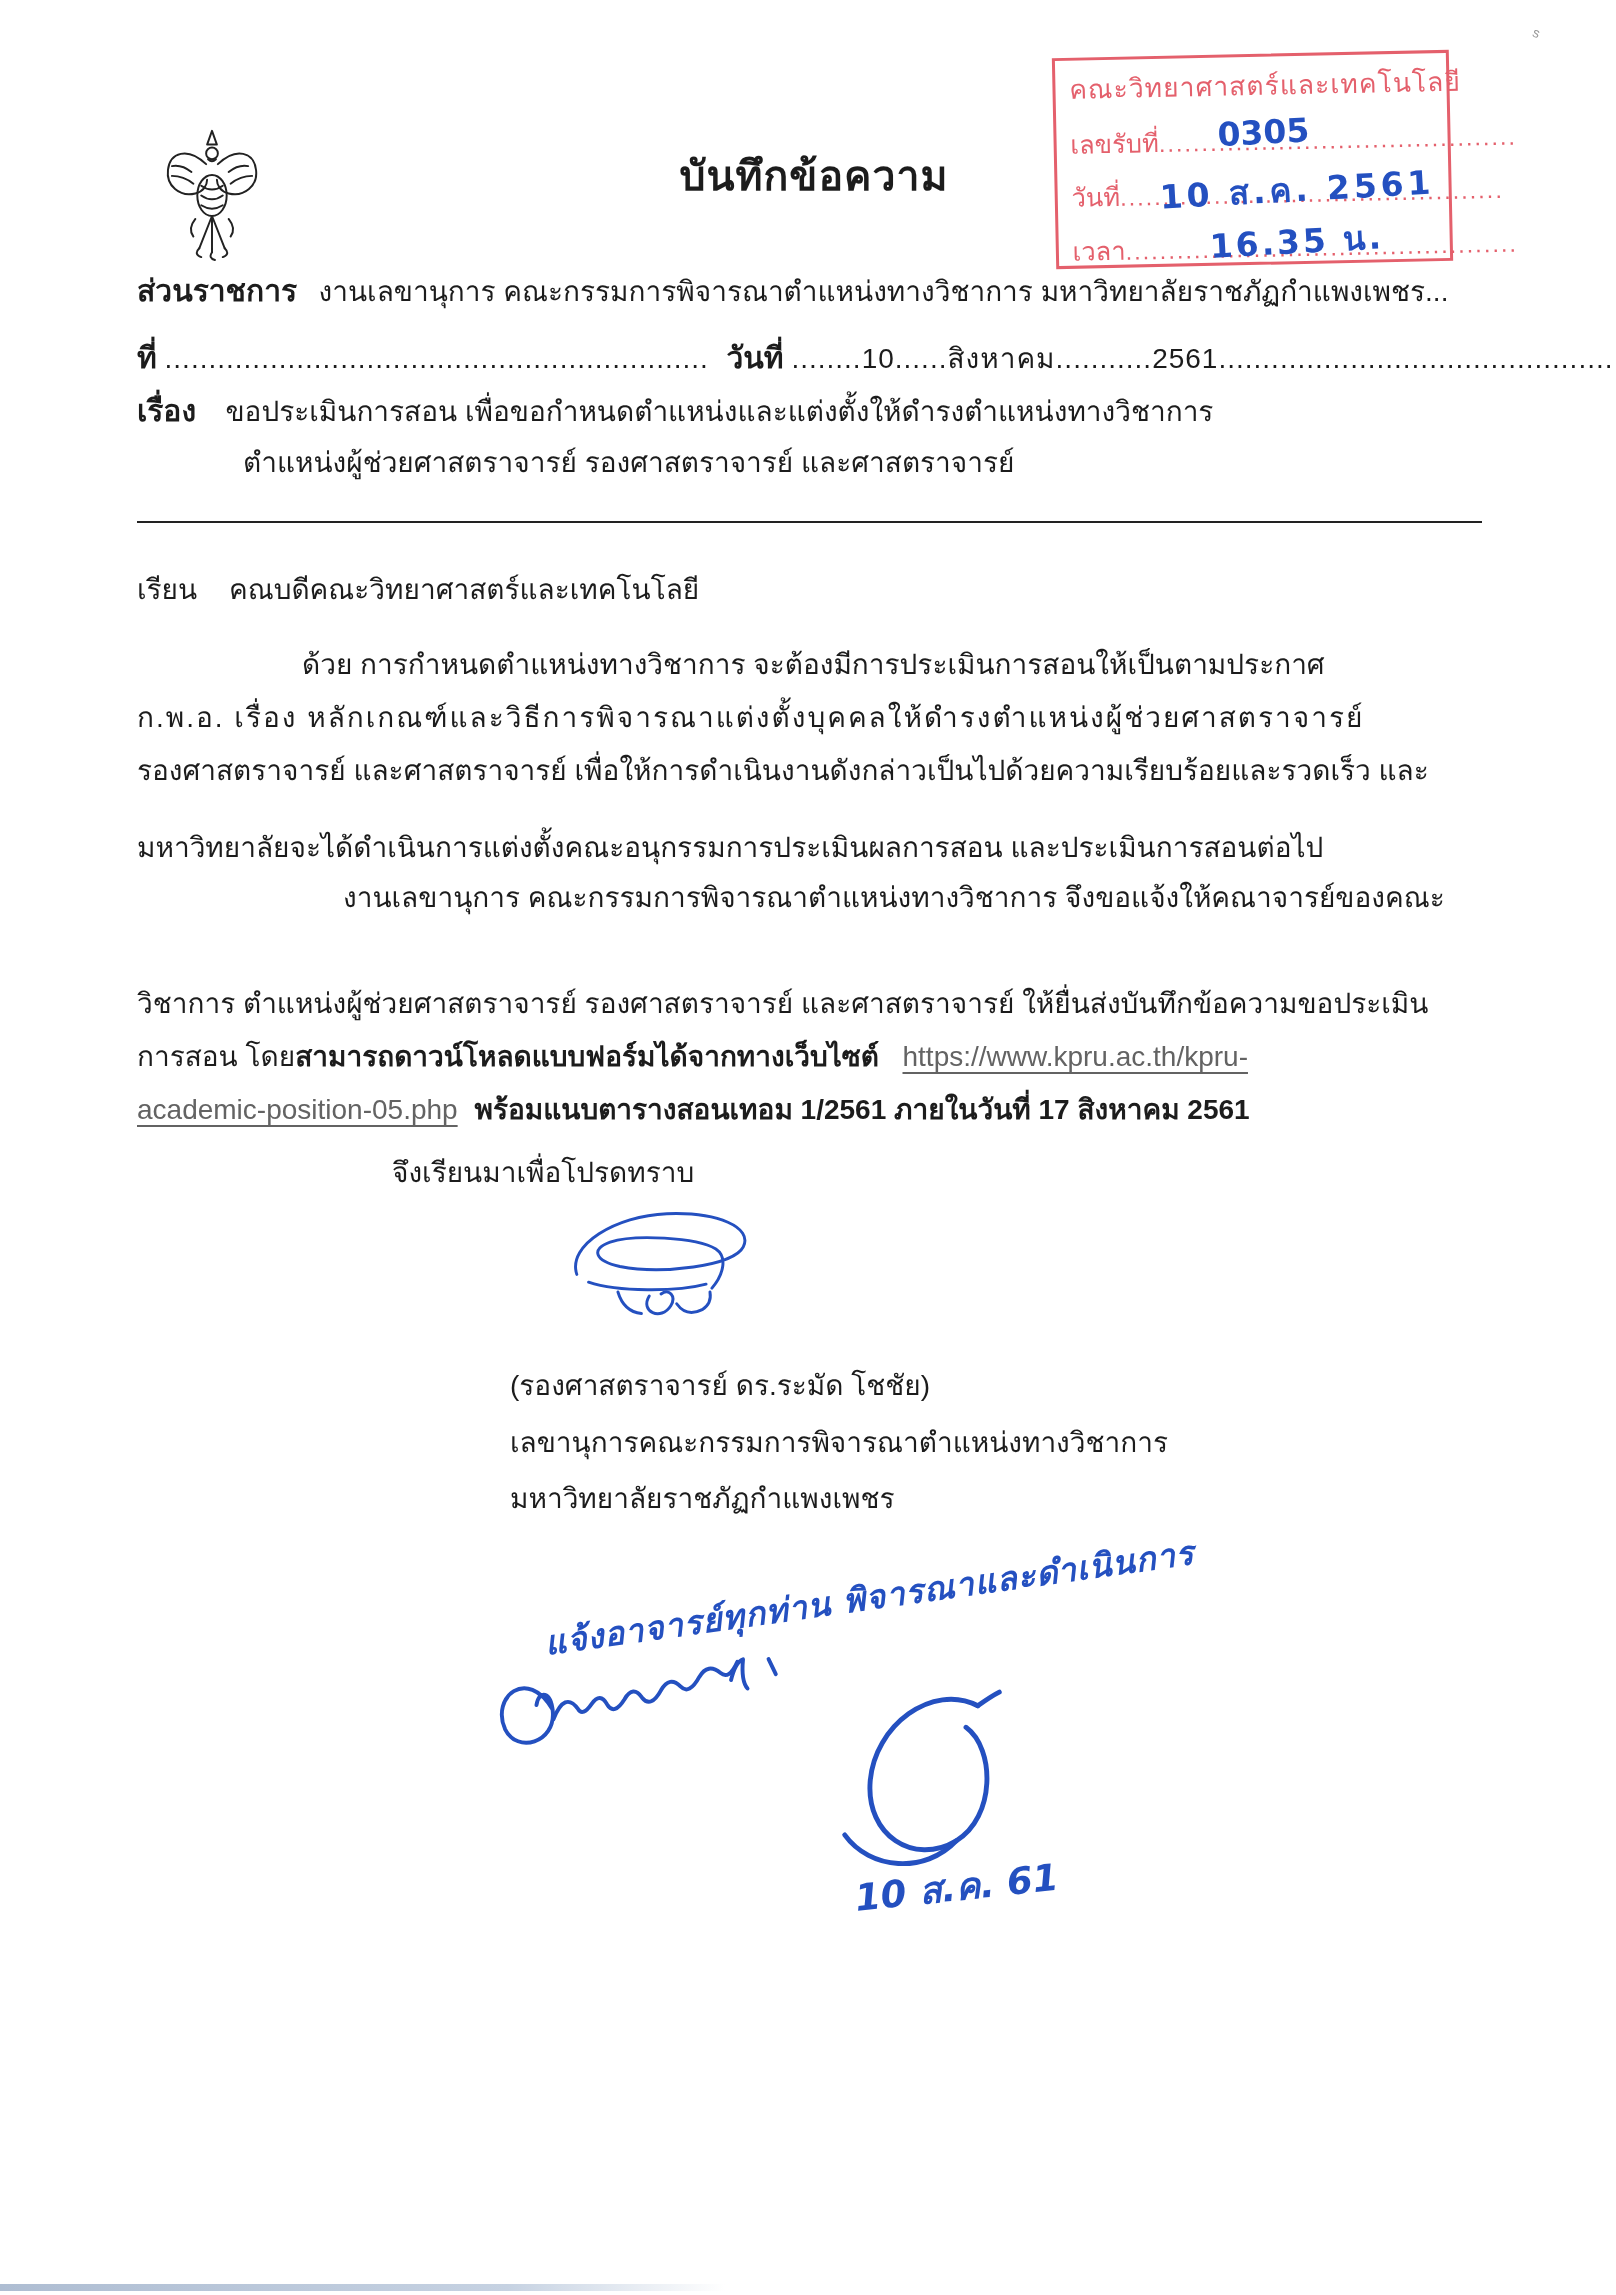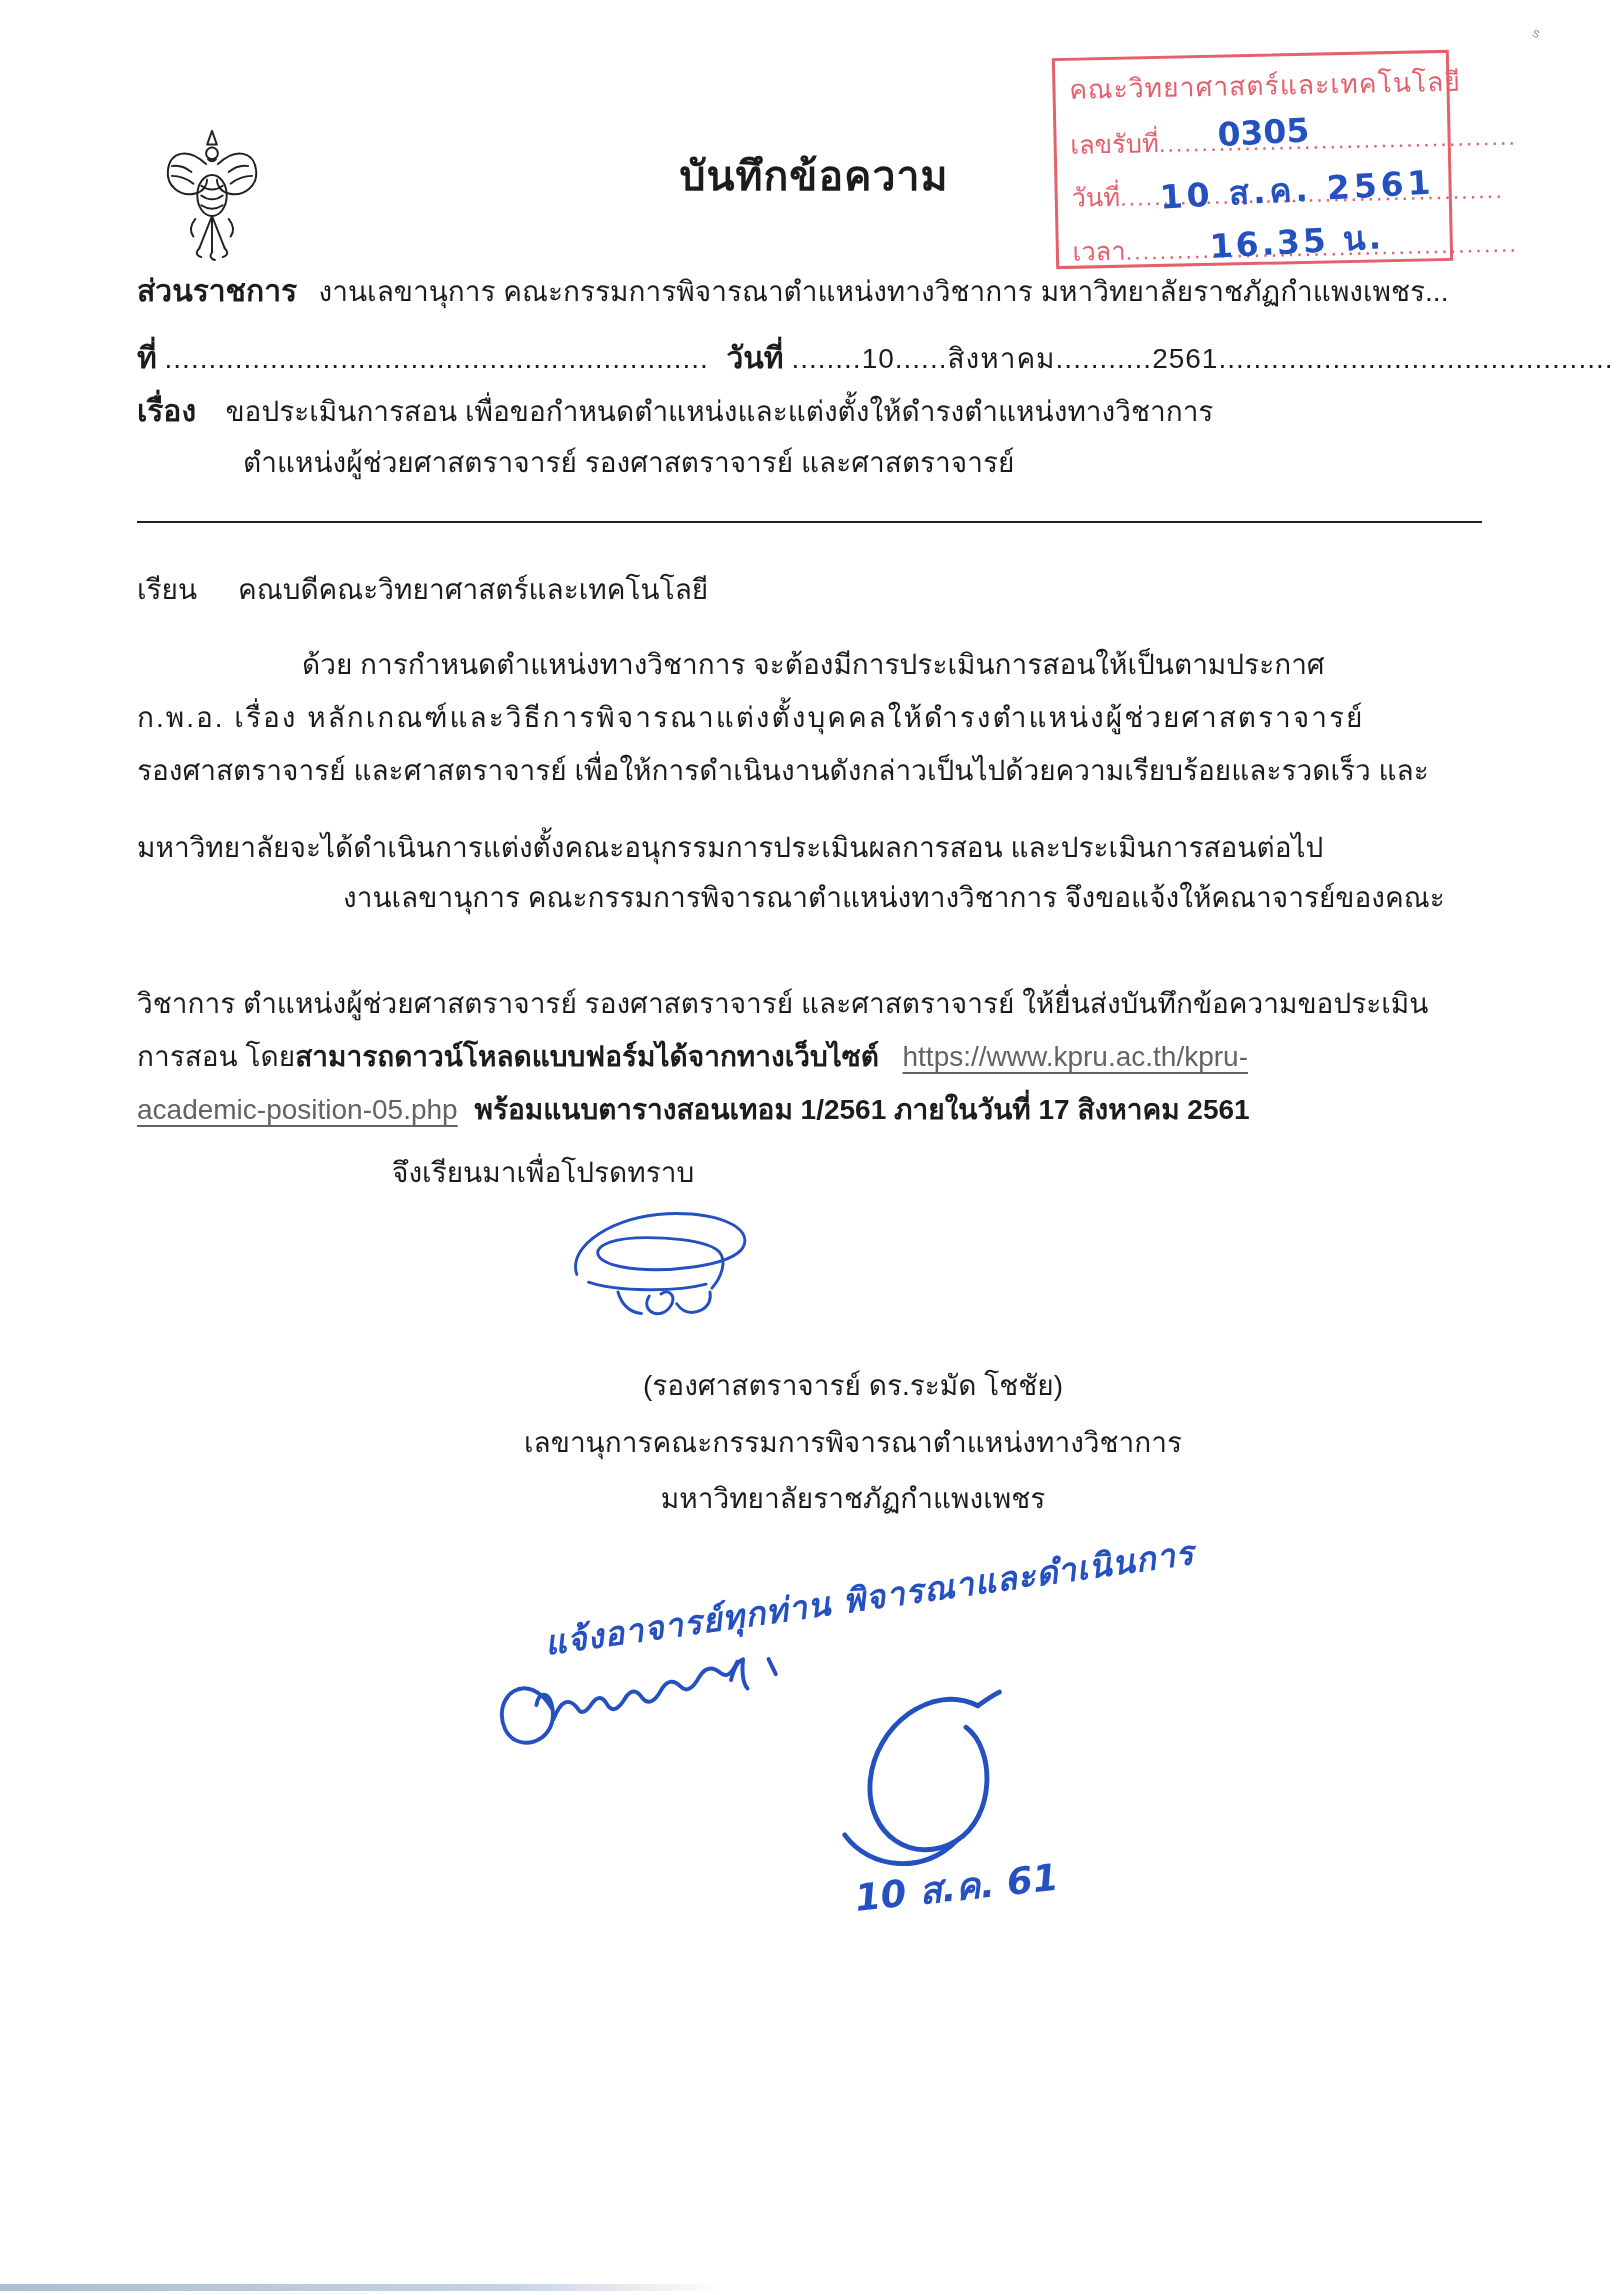--- a/index.html
+++ b/index.html
@@ -22,21 +22,21 @@
   }
   .stamp-row{position:relative;font-size:25.5px;white-space:nowrap;margin-top:13.7px;}
   .stamp-faculty{font-size:26.5px;letter-spacing:1px;white-space:nowrap;margin-top:2px;}
   .stamp-dots{letter-spacing:2px;font-size:23.5px;}
   .hand{color:var(--blue,#2450c0);font-family:"DejaVu Sans",sans-serif;}
   .stamp-val{position:absolute;font-size:33px;font-weight:bold;transform:rotate(-2deg);}
   .hw-note{font-size:33px;font-weight:bold;font-style:italic;white-space:nowrap;
     transform:rotate(-8deg);transform-origin:left center;letter-spacing:1px;}
   .hw-date{font-size:37px;font-weight:bold;font-style:italic;white-space:nowrap;
     transform:rotate(-6deg);transform-origin:left center;}
-  .center-block{text-align:center;}
+  .center-block{}
   .link{color:#636363;text-decoration:underline;text-underline-offset:5.9px;}
   .artifact{color:#9a9a9a;font-size:19.6px;}
   .scan-strip{background:linear-gradient(90deg,#aebdd2,#c6d2e2 70%,rgba(255,255,255,0));height:6.9px;}
 </style>
 </head>
 <body>
 
 <div class="page" style="--ink: #1c1c1c; --blue: #2450c0; --red: #e4606c;">
 
   <div class="abs" style="left:162px;top:125px;width:100px;height:137px;">
@@ -90,21 +90,21 @@
   <div class="abs doc-text" style="left:137px;top:392px;">
     <span class="bold" style="font-size:30px;">เรื่อง</span>
     <span style="margin-left:21.6px;">ขอประเมินการสอน เพื่อขอกำหนดตำแหน่งและแต่งตั้งให้ดำรงตำแหน่งทางวิชาการ</span>
   </div>
   <div class="abs doc-text" style="left:243px;top:445px;">ตำแหน่งผู้ช่วยศาสตราจารย์ รองศาสตราจารย์ และศาสตราจารย์</div>
 
   <hr class="rule abs" style="left:137px;top:521px;width:1345px;">
 
   <div class="abs doc-text" style="left:137px;top:572px;">
     <span>เรียน</span>
-    <span style="margin-left:33px;">คณบดีคณะวิทยาศาสตร์และเทคโนโลยี</span>
+    <span style="margin-left:24px;">คณบดีคณะวิทยาศาสตร์และเทคโนโลยี</span>
   </div>
 
   <div class="abs doc-text" style="left:302px;top:647px;">ด้วย การกำหนดตำแหน่งทางวิชาการ จะต้องมีการประเมินการสอนให้เป็นตามประกาศ</div>
   <div class="abs doc-text" style="left:137px;top:700px;letter-spacing:2px;">ก.พ.อ. เรื่อง หลักเกณฑ์และวิธีการพิจารณาแต่งตั้งบุคคลให้ดำรงตำแหน่งผู้ช่วยศาสตราจารย์</div>
   <div class="abs doc-text" style="left:137px;top:753px;">รองศาสตราจารย์ และศาสตราจารย์ เพื่อให้การดำเนินงานดังกล่าวเป็นไปด้วยความเรียบร้อยและรวดเร็ว และ</div>
   <div class="abs doc-text" style="left:137px;top:806px;margin-top:24px;">มหาวิทยาลัยจะได้ดำเนินการแต่งตั้งคณะอนุกรรมการประเมินผลการสอน และประเมินการสอนต่อไป</div>
 
   <div class="abs doc-text" style="left:343px;top:880px;">งานเลขานุการ คณะกรรมการพิจารณาตำแหน่งทางวิชาการ จึงขอแจ้งให้คณาจารย์ของคณะ</div>
   <div class="abs doc-text" style="left:137px;top:986px;">วิชาการ ตำแหน่งผู้ช่วยศาสตราจารย์ รองศาสตราจารย์ และศาสตราจารย์ ให้ยื่นส่งบันทึกข้อความขอประเมิน</div>
   <div class="abs doc-text" style="left:137px;top:1039px;">

